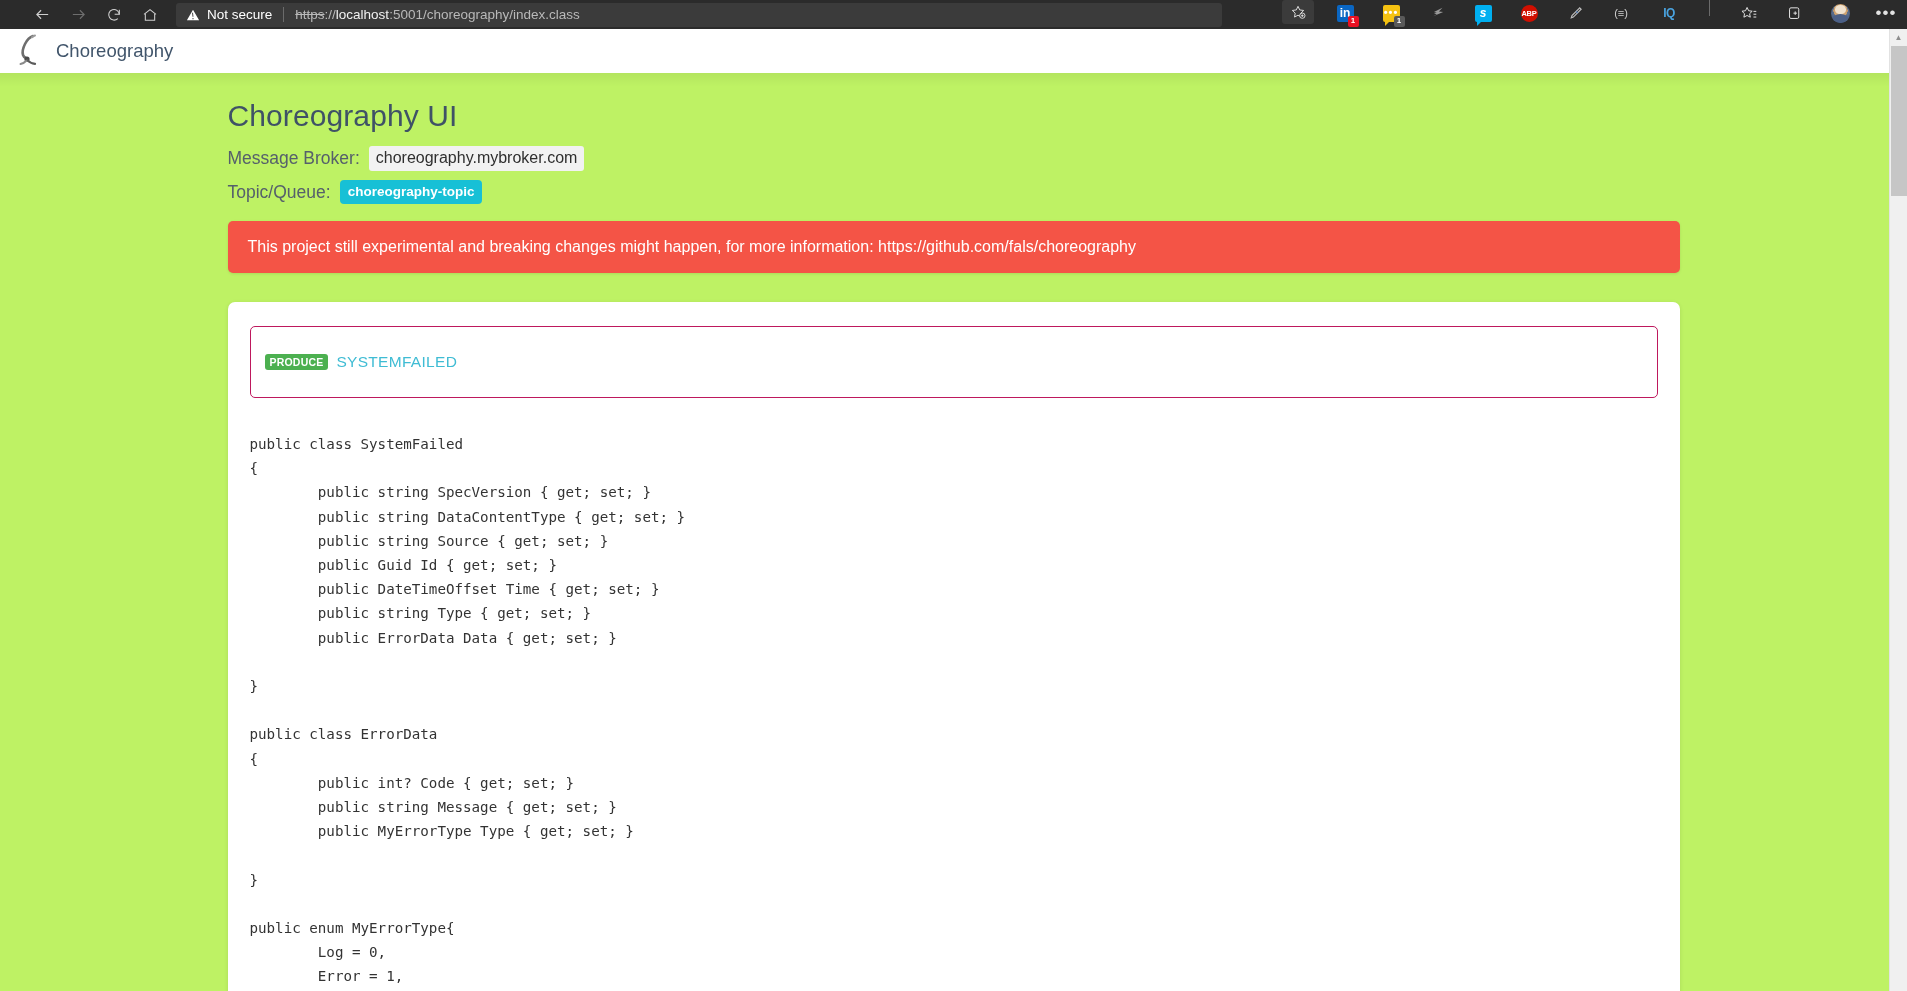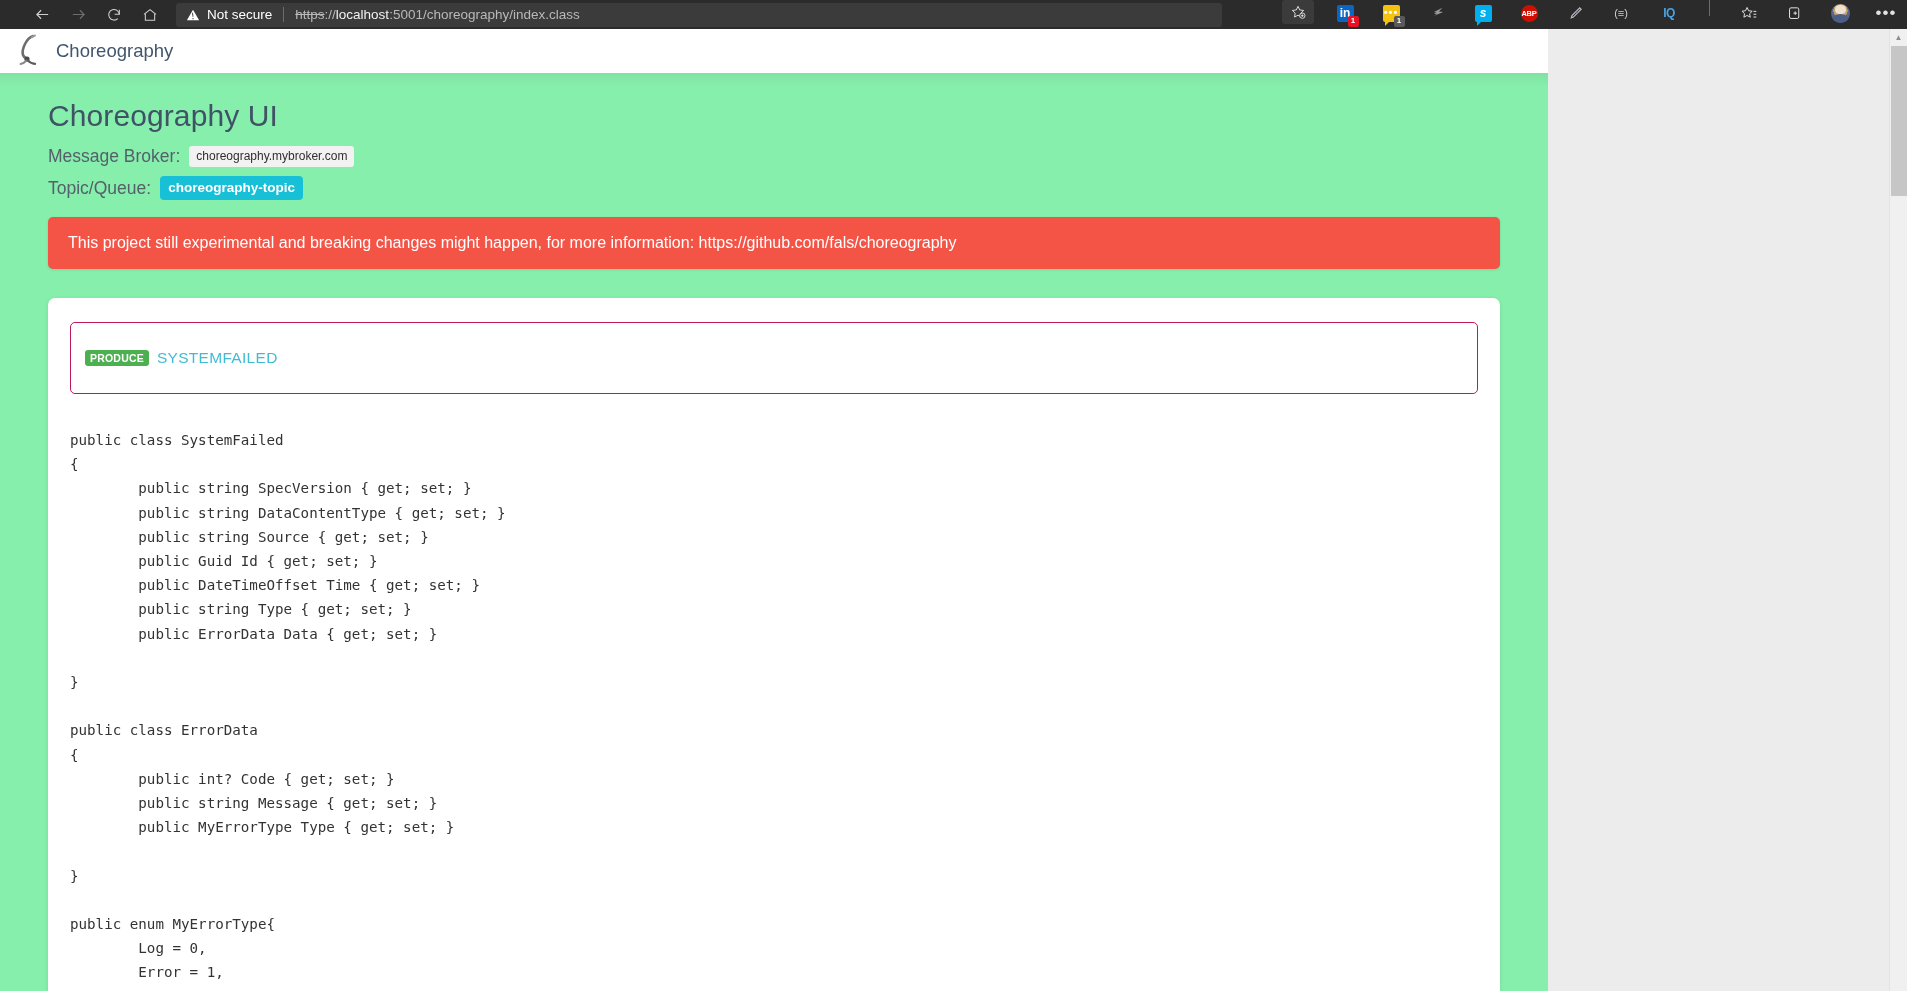--- a/index.html
+++ b/index.html
@@ -135,23 +135,23 @@
   }
   .avatar:after{
     content:""; position:absolute; left:1px; top:10px; width:17px; height:11px;
     background:#4b5f86; border-radius:50% 50% 0 0;
   }
   .dots-menu { color: #e3e3e3; font-size: 17px; letter-spacing: 1px; line-height: 8px;}
 
   
   .page {
     position: relative;
-    width: 1548px;
+    width: 1907px;
     height: 962px;
-    background: #86efac;
+    background: #bef264;
     overflow: hidden;
   }
   .navbar {
     height: 44px;
     background: #ffffff;
     display: flex;
     align-items: center;
     padding-left: 14px;
     position: relative;
     z-index: 3;
@@ -186,21 +186,21 @@
     font-size: 17.5px;
     color: #55606b;
     margin-bottom: 9px;
     display: flex;
     align-items: center;
   }
   .meta-label { margin-right: 9px; }
   .code-pill {
     background: #f2f2f2;
     color: #2f2f2f;
-    font-size: 12px;
+    font-size: 16px;
     padding: 3px 7px 4px 7px;
     border-radius: 3px;
     font-family: "Liberation Sans", sans-serif;
   }
   .badge-info {
     background: #17c0d6;
     color: #ffffff;
     font-size: 13.5px;
     font-weight: bold;
     padding: 4px 8px 5px 8px;

